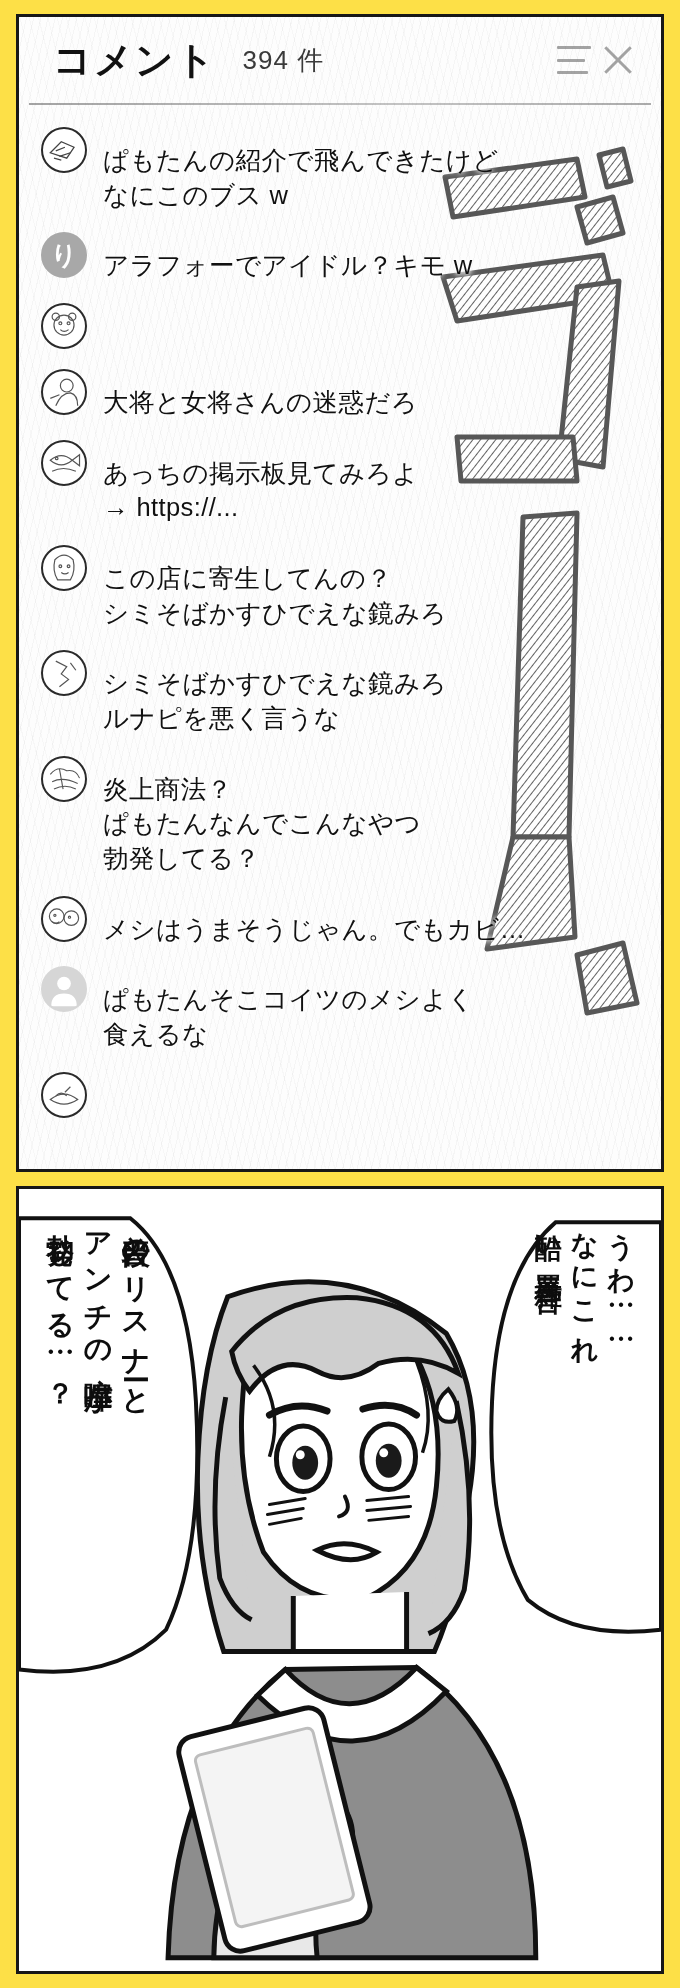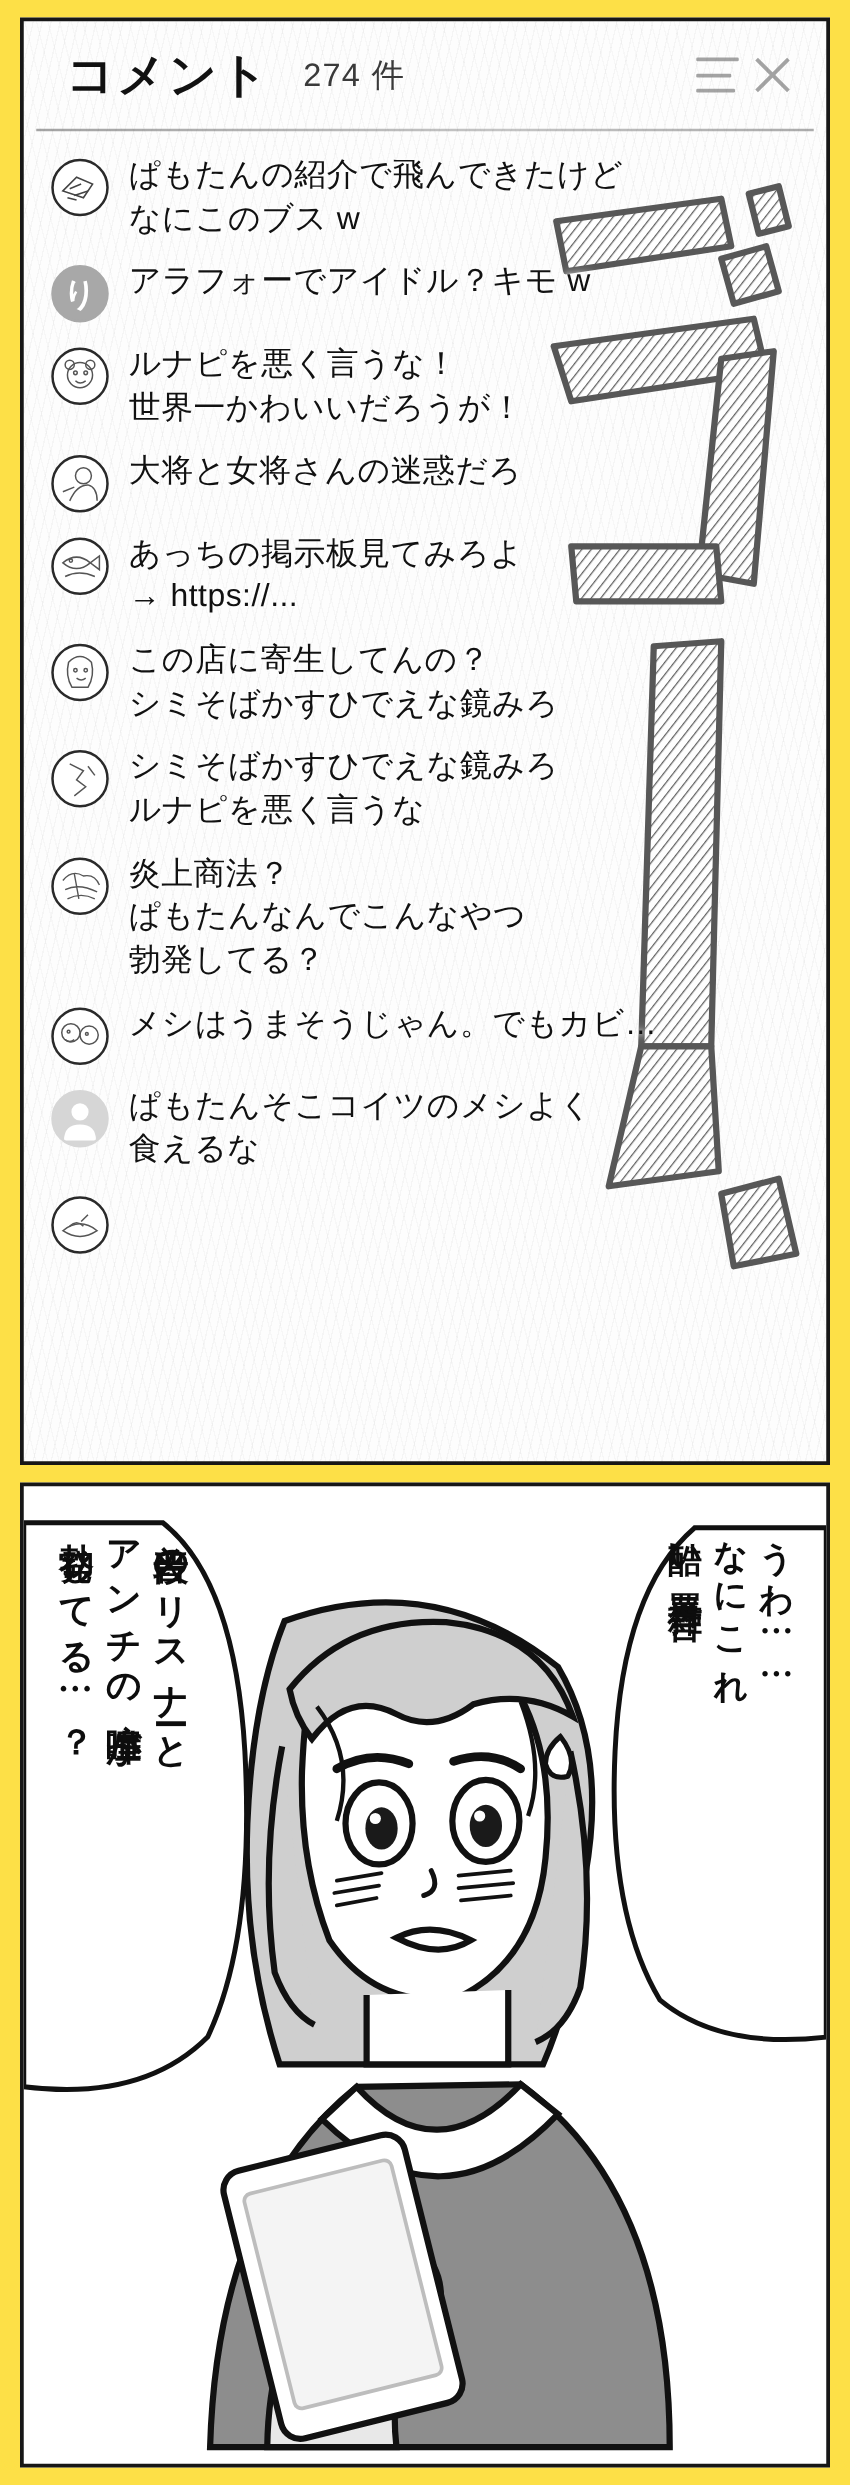--- a/index.html
+++ b/index.html
@@ -127,20 +127,21 @@
     border-color: #d6d6d6;
   }
   .cm-body {
     font-size: 25.5px;
     line-height: 1.36;
     color: #111;
     letter-spacing: 0.4px;
     white-space: pre-line;
     padding-top: 2px;
     text-shadow: 0 0 4px #fff, 0 0 7px #fff, 0 0 10px #fff;
+    margin-top: 20px;
   }
 
   
   .sfx {
     position: absolute;
     right: 14px;
     top: 120px;
     width: 220px;
     height: 880px;
     z-index: 2;
@@ -186,21 +187,21 @@
 </style>
 </head>
 <body>
 
 <div class="page">
 
   <section class="panel-comments">
 
     <header class="cm-header">
       <div class="cm-title">コメント</div>
-      <div class="cm-count">274 件</div>
+      <div class="cm-count">394 件</div>
       <div class="cm-actions">
         <span class="icon-menu">
             <i></i>
             <i></i>
             <i></i>
           </span>
         <span class="icon-close"></span>
       </div>
     </header>
     <div class="cm-divider"></div>
@@ -261,22 +262,20 @@
               <g fill="none" stroke="#555" stroke-width="1.3">
             <circle cx="23" cy="22" r="11"></circle>
                 <circle cx="14" cy="13" r="4"></circle>
                 <circle cx="32" cy="13" r="4"></circle>
             <circle cx="19" cy="20" r="1.6"></circle>
                 <circle cx="28" cy="20" r="1.6"></circle>
                 <path d="M19 27 Q23 31 28 27"></path>
           </g>
             </svg>
         </div>
-        <div class="cm-body">ルナピを悪く言うな！
-世界一かわいいだろうが！</div>
       </div>
 
       <div class="cm-item">
         <div class="cm-avatar">
           <svg viewBox="0 0 46 46">
               <g fill="none" stroke="#555" stroke-width="1.3">
             <circle cx="26" cy="16" r="7"></circle>
                 <path d="M14 38 Q20 24 30 24 Q38 26 38 38"></path>
                 <path d="M8 30 L18 26"></path>
           </g>

